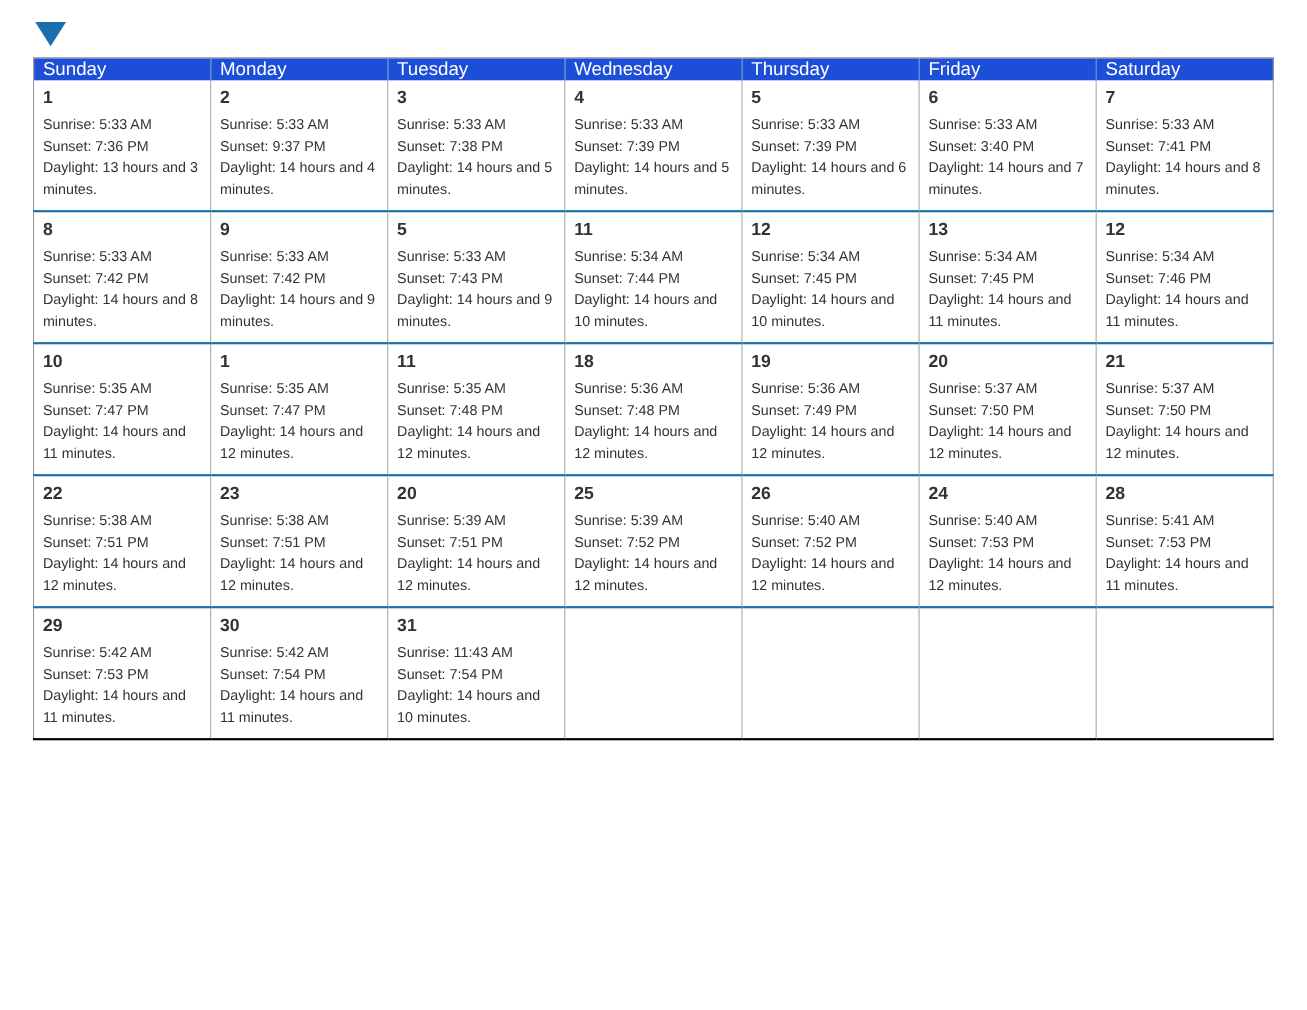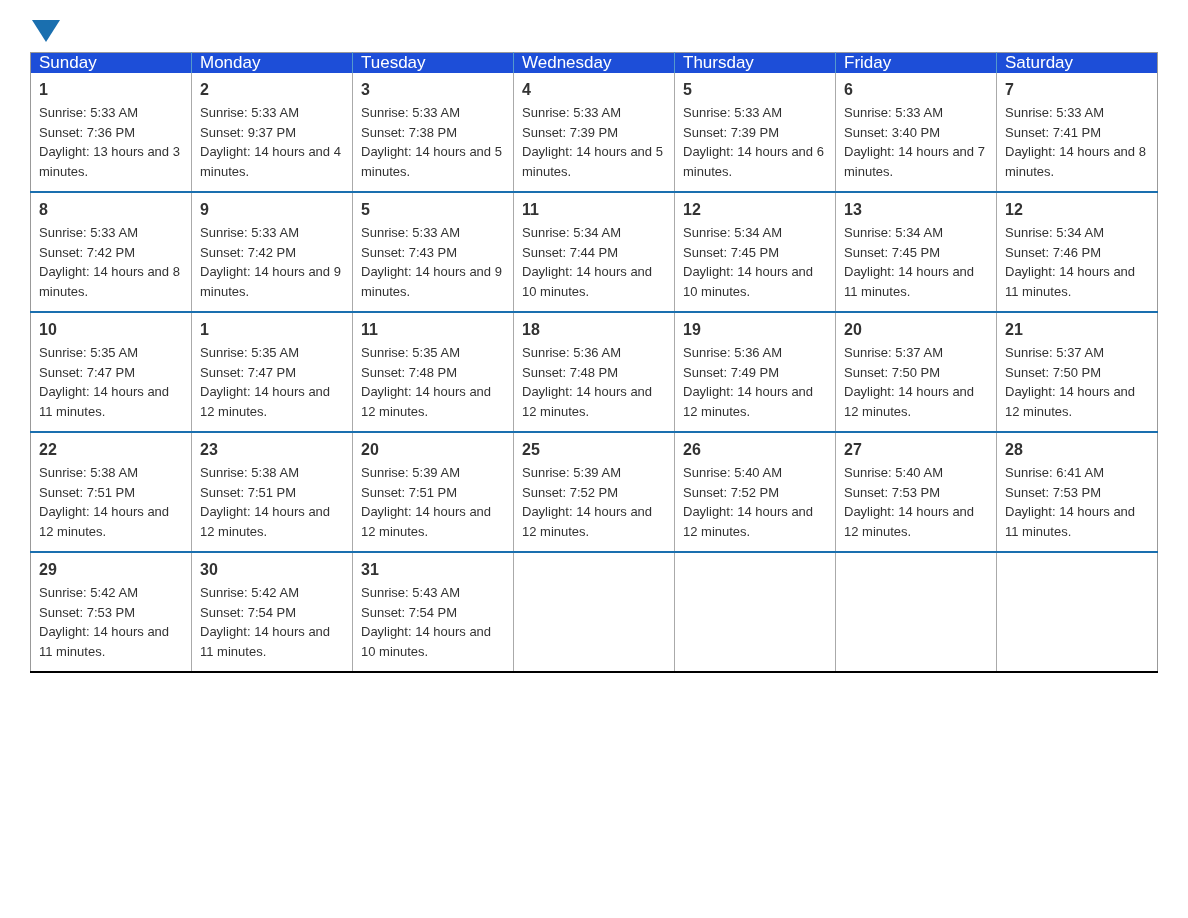--- a/index.html
+++ b/index.html
@@ -340,31 +340,31 @@
         </td>
         <td>
           <span class="day-num">26</span>
           <div class="day-info">
             <span>Sunrise: 5:40 AM</span><br>
             <span>Sunset: 7:52 PM</span><br>
             <span>Daylight: 14 hours and 12 minutes.</span>
           </div>
         </td>
         <td>
-          <span class="day-num">27</span>
+          <span class="day-num">24</span>
           <div class="day-info">
             <span>Sunrise: 5:40 AM</span><br>
             <span>Sunset: 7:53 PM</span><br>
             <span>Daylight: 14 hours and 12 minutes.</span>
           </div>
         </td>
         <td>
           <span class="day-num">28</span>
           <div class="day-info">
-            <span>Sunrise: 6:41 AM</span><br>
+            <span>Sunrise: 5:41 AM</span><br>
             <span>Sunset: 7:53 PM</span><br>
             <span>Daylight: 14 hours and 11 minutes.</span>
           </div>
         </td>
       </tr>
       <tr>
         <td>
           <span class="day-num">29</span>
           <div class="day-info">
             <span>Sunrise: 5:42 AM</span><br>
@@ -376,21 +376,21 @@
           <span class="day-num">30</span>
           <div class="day-info">
             <span>Sunrise: 5:42 AM</span><br>
             <span>Sunset: 7:54 PM</span><br>
             <span>Daylight: 14 hours and 11 minutes.</span>
           </div>
         </td>
         <td>
           <span class="day-num">31</span>
           <div class="day-info">
-            <span>Sunrise: 5:43 AM</span><br>
+            <span>Sunrise: 11:43 AM</span><br>
             <span>Sunset: 7:54 PM</span><br>
             <span>Daylight: 14 hours and 10 minutes.</span>
           </div>
         </td>
         <td class="empty-cell"></td>
         <td class="empty-cell"></td>
         <td class="empty-cell"></td>
         <td class="empty-cell"></td>
       </tr>
     </tbody>

